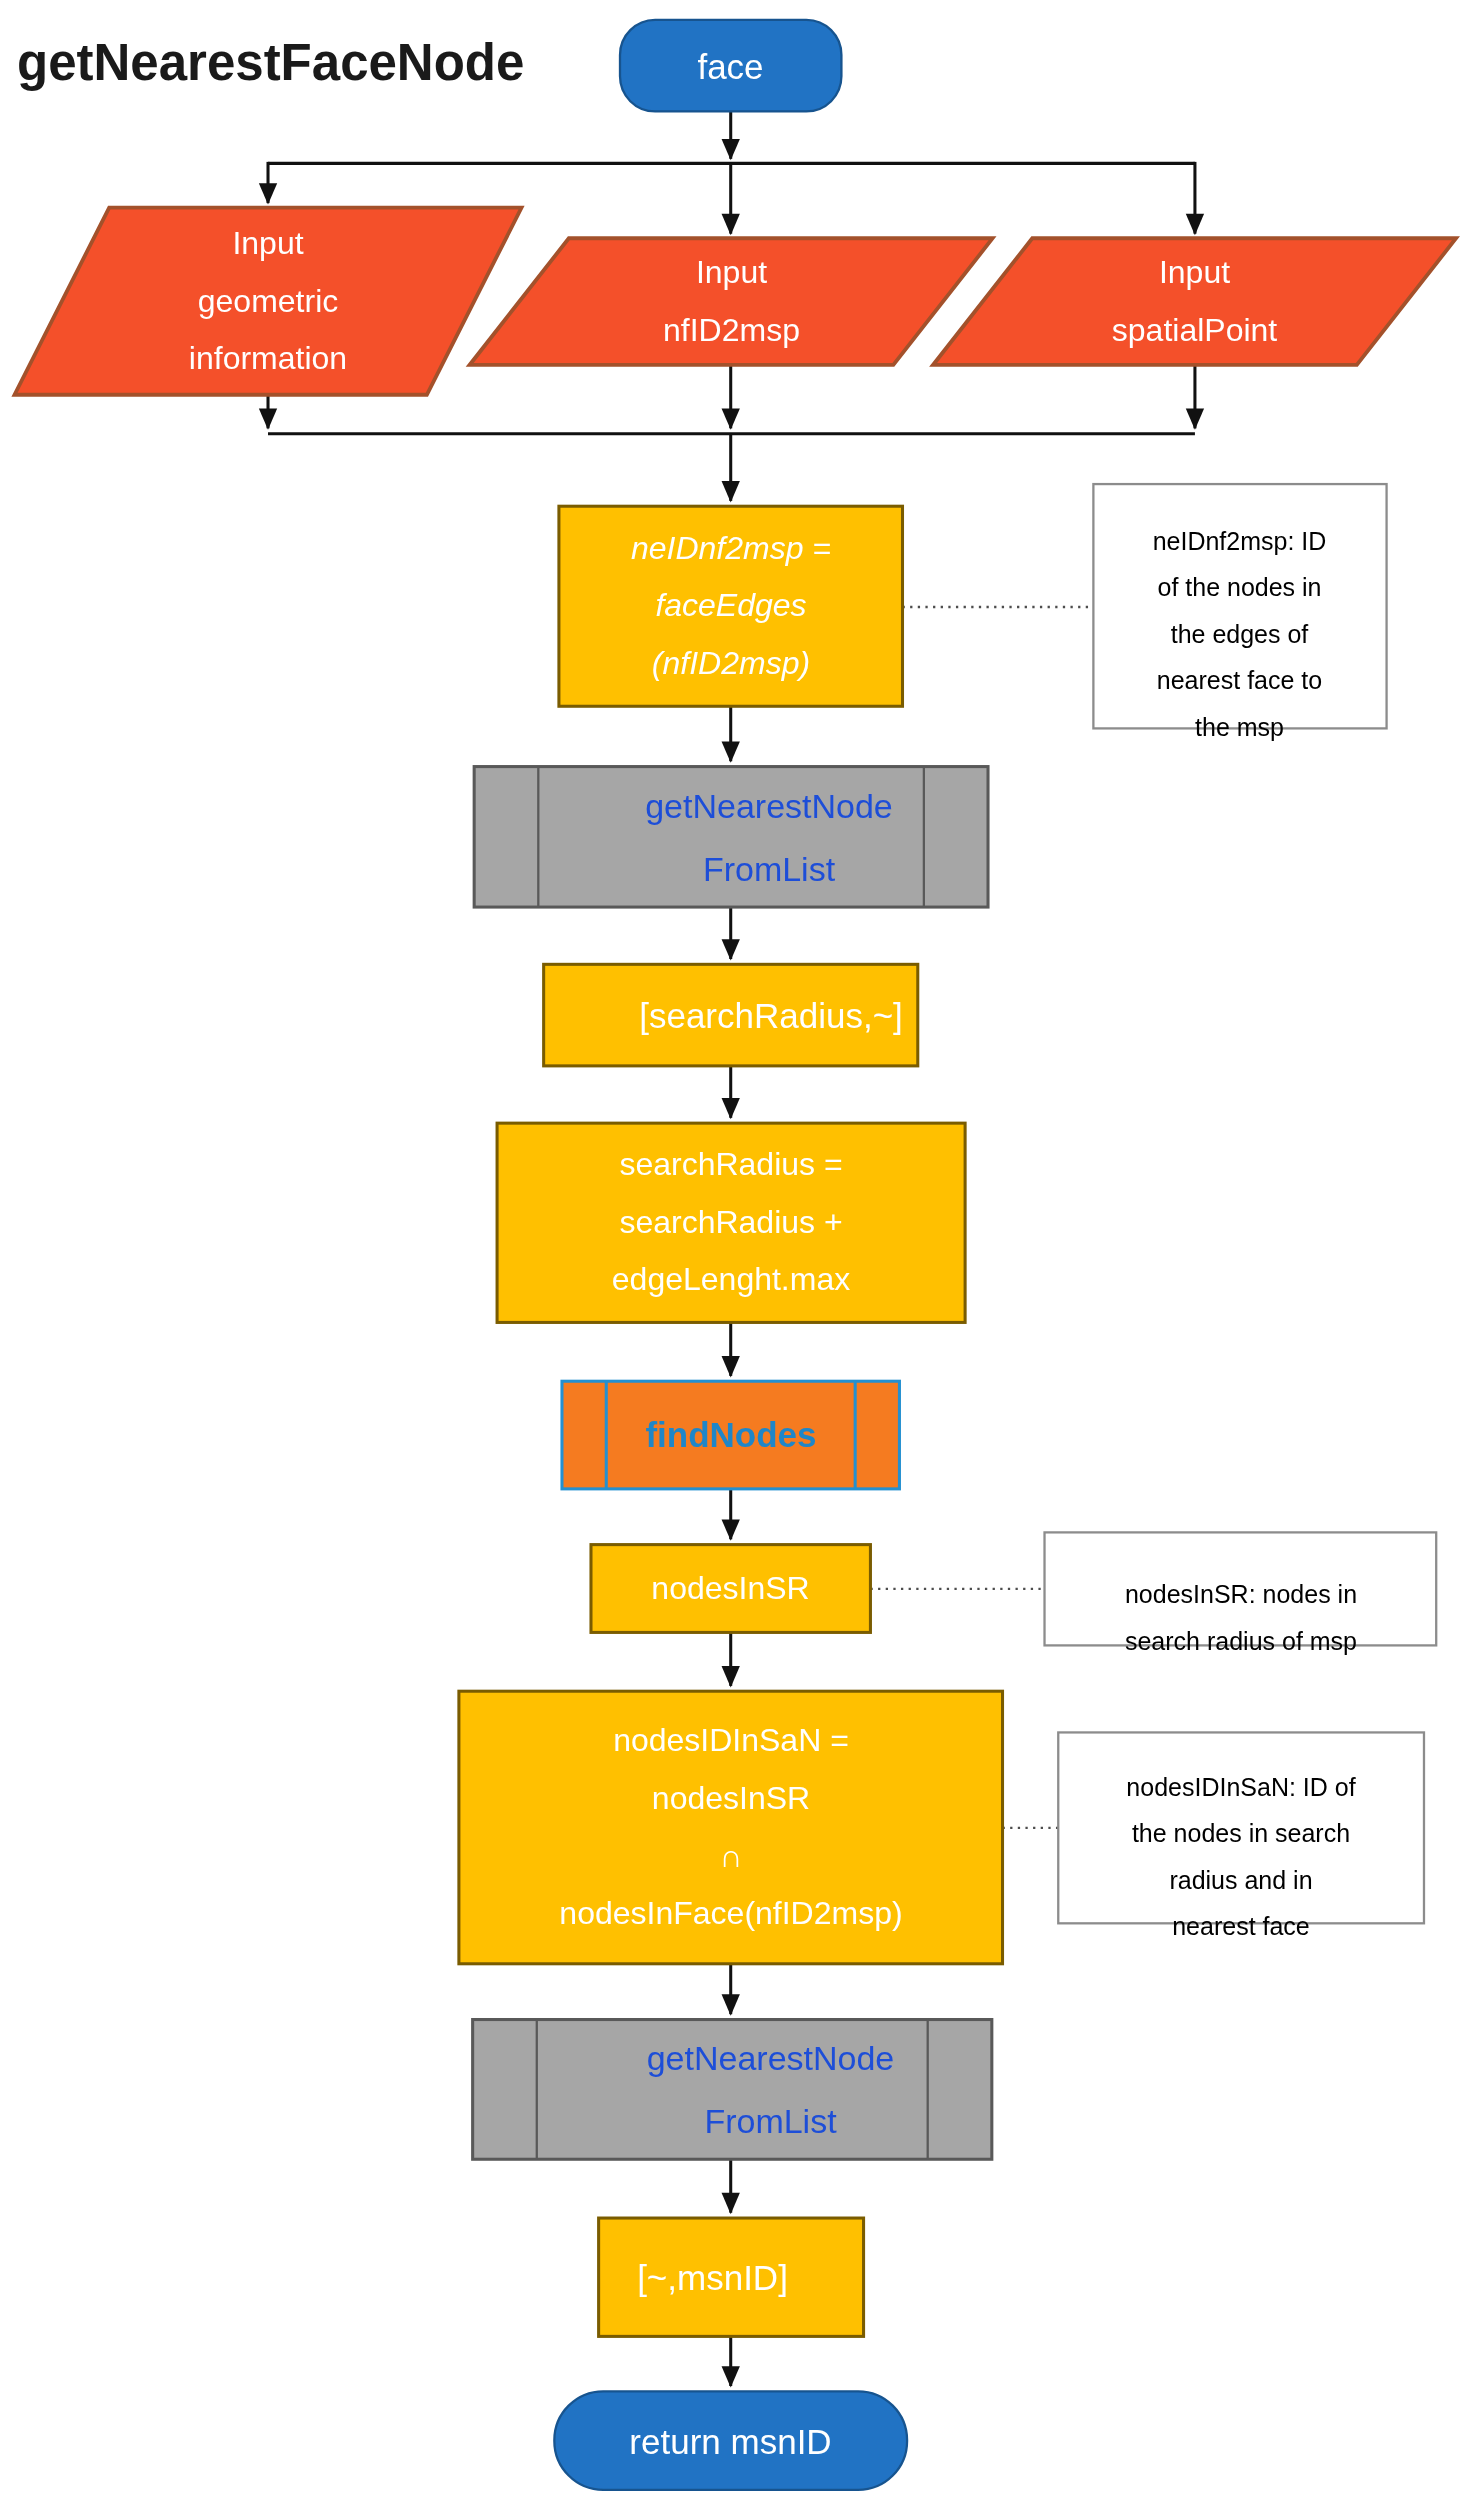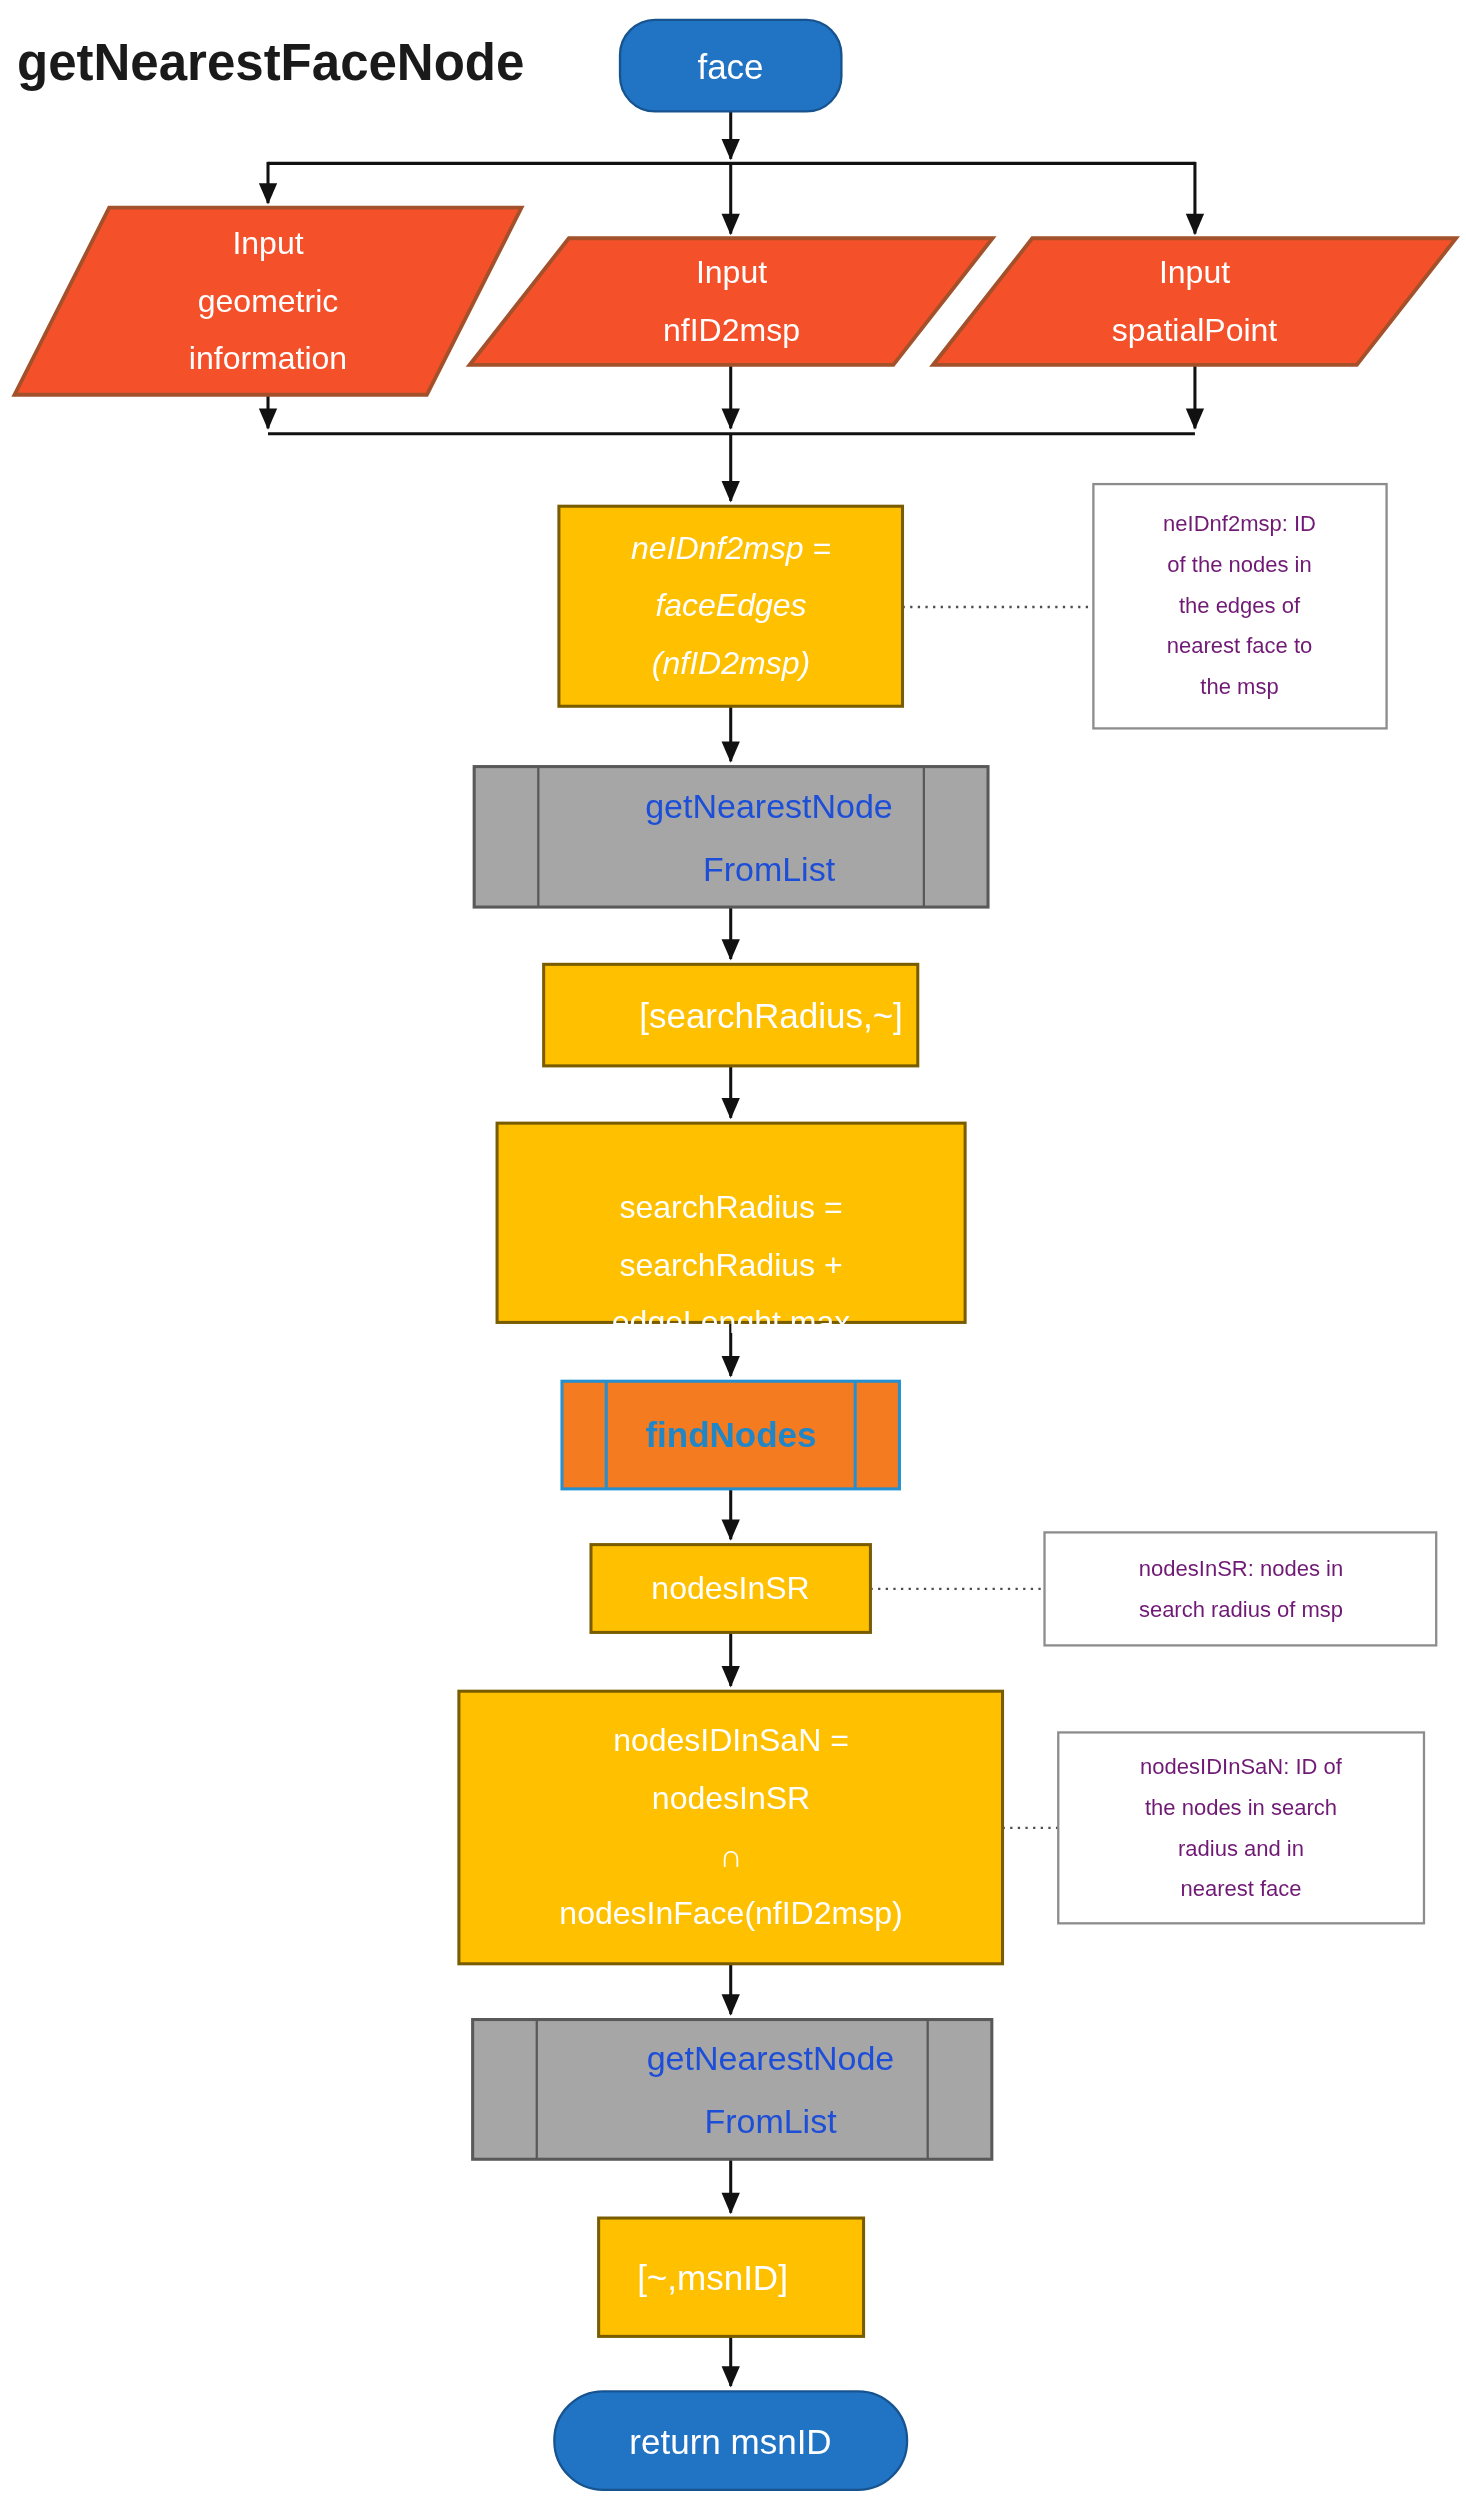--- a/index.html
+++ b/index.html
@@ -19,21 +19,21 @@
     pointer-events:none;
   }
   .title{
     justify-content:flex-start;text-align:left;
     color:#1a1a1a;font-size:51px;font-weight:600;letter-spacing:0px;
   }
   .node-white{color:#ffffff;font-size:32px;line-height:1.8;font-weight:400;}
   .node-white-lg{color:#ffffff;font-size:35px;line-height:1.8;font-weight:400;}
   .gray-label{color:#1d4ed8;font-size:34px;line-height:1.85;font-weight:400;margin-left:38px;}
   .findnodes-label{color:#1F86C8;font-size:35px;font-weight:600;}
-  .note-label{color:#701a75;font-size:22px;line-height:1.86;font-weight:400;}
+  .note-label{color:#000000;font-size:25px;line-height:1.86;font-weight:400;margin-top:28px;}
 </style>
 </head>
 <body>
 
 <div id="canvas">
 
   <svg id="wires" viewBox="0 0 1920 3290">
     <defs>
       <marker id="ah" markerWidth="30" markerHeight="26" refX="27" refY="13" orient="auto" markerUnits="userSpaceOnUse">
         <path d="M1,1 L29,13 L1,25 Z" fill="#111111"></path>
@@ -132,21 +132,21 @@
 of the nodes in
 the edges of
 nearest face to
 the msp</div>
 
   <div class="lbl gray-label" style="left:474px;top:767px;width:514px;height:141px;">getNearestNode
 FromList</div>
 
   <div class="lbl node-white-lg" style="left:544px;top:964px;width:374px;height:102px;padding-left:40px;">[searchRadius,~]</div>
 
-  <div class="lbl node-white" style="left:497px;top:1123px;width:468px;height:199px;margin-top:43px;">searchRadius =
+  <div class="lbl node-white" style="left:497px;top:1123px;width:468px;height:199px;">searchRadius =
 searchRadius +
 edgeLenght.max</div>
 
   <div class="lbl findnodes-label" style="left:562px;top:1381px;width:338px;height:108px;">findNodes</div>
 
   <div class="lbl node-white" style="left:591px;top:1545px;width:279px;height:88px;">nodesInSR</div>
   <div class="lbl note-label" style="left:1045px;top:1533px;width:392px;height:113px;">nodesInSR: nodes in
 search radius of msp</div>
 
   <div class="lbl node-white" style="left:459px;top:1691px;width:544px;height:273px;">nodesIDInSaN =

